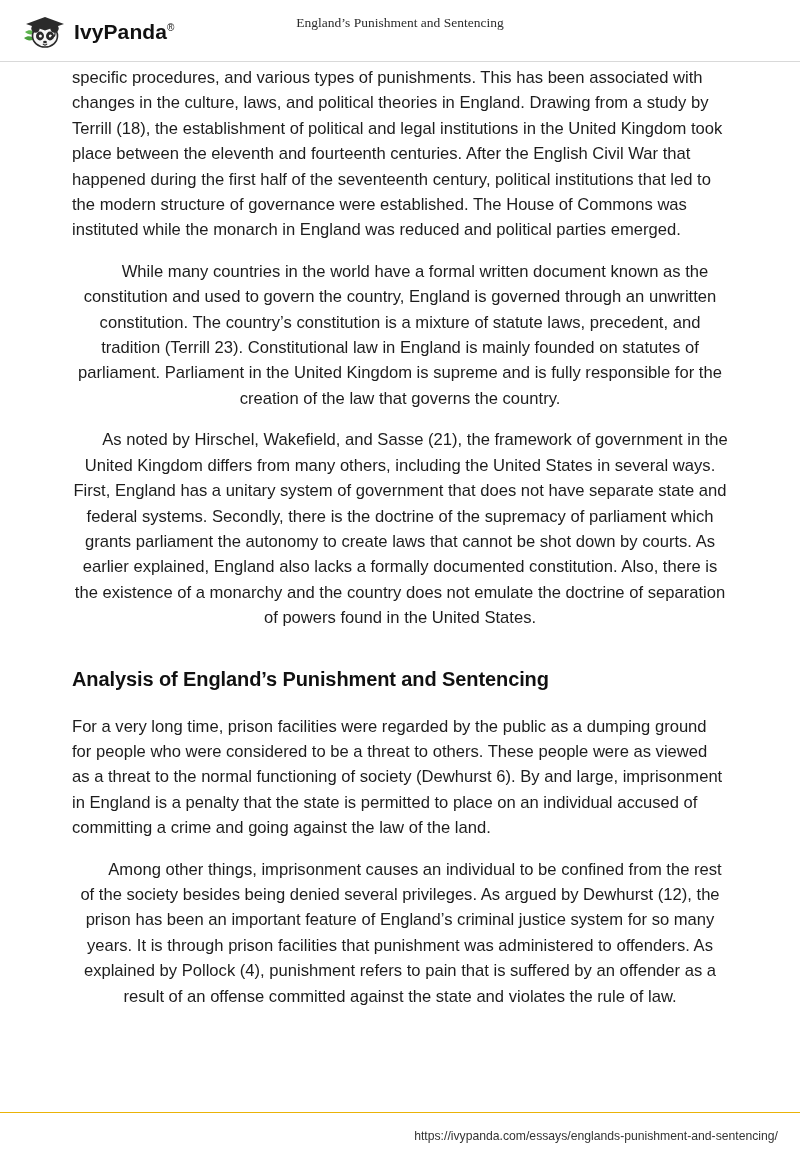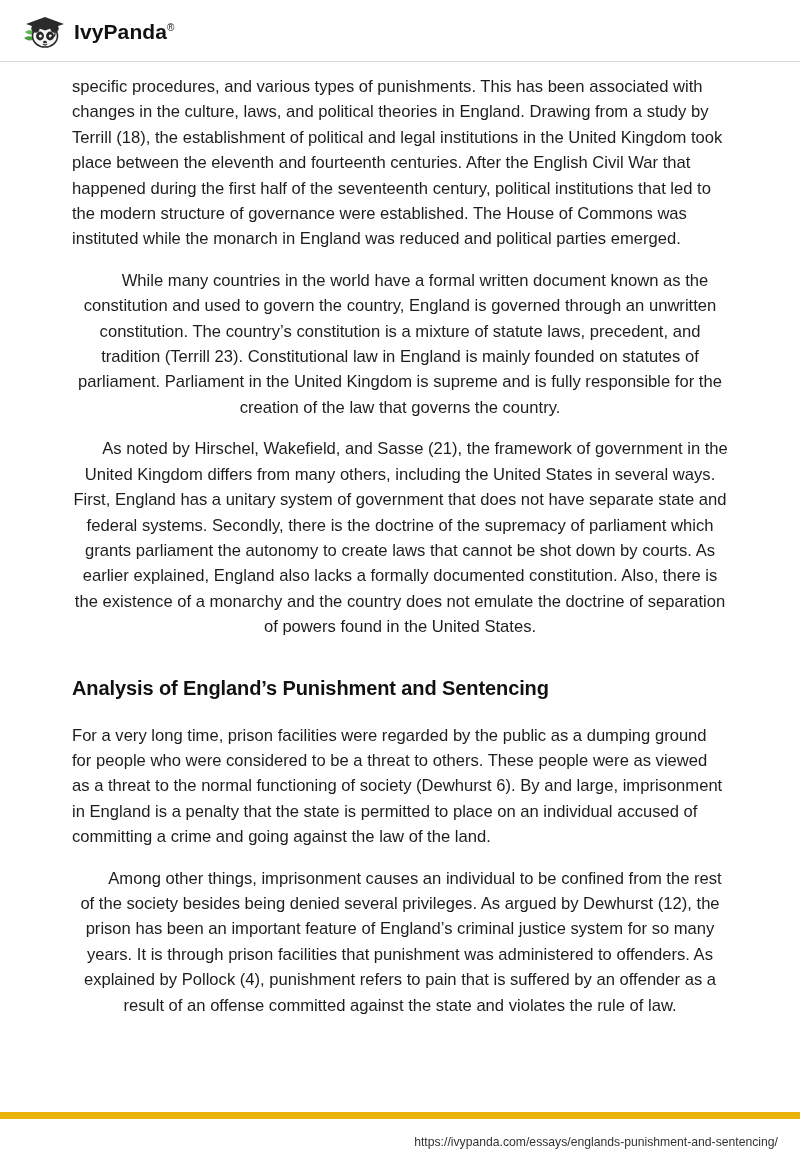--- a/index.html
+++ b/index.html
@@ -73,21 +73,21 @@
     width: 800px;
     text-align: center;
     font-size: 13.5px;
     color: #2b2b2b;
     font-family: "Liberation Serif", serif;
   }
 
   
   .content {
     position: absolute;
-    top: 62px;
+    top: 53px;
     left: 72px;
     width: 656px;
   }
 
   p.para {
     margin: 0 0 0 0;
     font-size: 16.6px;
     line-height: 25.4px;
     color: #1d1d1d;
     text-indent: 30px;
@@ -113,21 +113,21 @@
     letter-spacing: -0.1px;
   }
 
   
   .footer {
     position: absolute;
     bottom: 0;
     left: 0;
     width: 800px;
     height: 48px;
-    border-top: 7px solid #eab308;
+    border-top: 1px solid #eab308;
     box-sizing: border-box;
   }
 
   .footer-url {
     position: absolute;
     right: 22px;
     top: 16px;
     font-size: 12.2px;
     color: #333333;
     text-decoration: none;
@@ -162,20 +162,21 @@
           <path d="M21.2 31.2 Q23 33 24.8 31.2" stroke="#2b2b2b" stroke-width="1.1" fill="none" stroke-linecap="round"></path>
 
           <path d="M23 4 L42 11 L23 17.5 L4 11 Z" fill="#2b2b2b"></path>
           <path d="M33 13.6 L33 21 Q33 24 30 24" stroke="#2b2b2b" stroke-width="1.2" fill="none"></path>
           <circle cx="30" cy="24.4" r="1.5" fill="#2b2b2b"></circle>
         </svg>
       </span>
       <span class="brand-name"><span>IvyPanda</span><span class="reg">®</span></span>
     </a>
 
+    <div class="doc-title">England’s Punishment and Sentencing</div>
   </div>
 
   <div class="content">
     <p class="para first">specific procedures, and various types of punishments. This has been associated with changes in the culture, laws, and political theories in England. Drawing from a study by Terrill (18), the establishment of political and legal institutions in the United Kingdom took place between the eleventh and fourteenth centuries. After the English Civil War that happened during the first half of the seventeenth century, political institutions that led to the modern structure of governance were established. The House of Commons was instituted while the monarch in England was reduced and political parties emerged.</p>
     <p class="para">While many countries in the world have a formal written document known as the constitution and used to govern the country, England is governed through an unwritten constitution. The country’s constitution is a mixture of statute laws, precedent, and tradition (Terrill 23). Constitutional law in England is mainly founded on statutes of parliament. Parliament in the United Kingdom is supreme and is fully responsible for the creation of the law that governs the country.</p>
     <p class="para">As noted by Hirschel, Wakefield, and Sasse (21), the framework of government in the United Kingdom differs from many others, including the United States in several ways. First, England has a unitary system of government that does not have separate state and federal systems. Secondly, there is the doctrine of the supremacy of parliament which grants parliament the autonomy to create laws that cannot be shot down by courts. As earlier explained, England also lacks a formally documented constitution. Also, there is the existence of a monarchy and the country does not emulate the doctrine of separation of powers found in the United States.</p>
 
     <h2 class="section-heading">Analysis of England’s Punishment and Sentencing</h2>
 
     <p class="para first">For a very long time, prison facilities were regarded by the public as a dumping ground for people who were considered to be a threat to others. These people were as viewed as a threat to the normal functioning of society (Dewhurst 6). By and large, imprisonment in England is a penalty that the state is permitted to place on an individual accused of committing a crime and going against the law of the land.</p>

